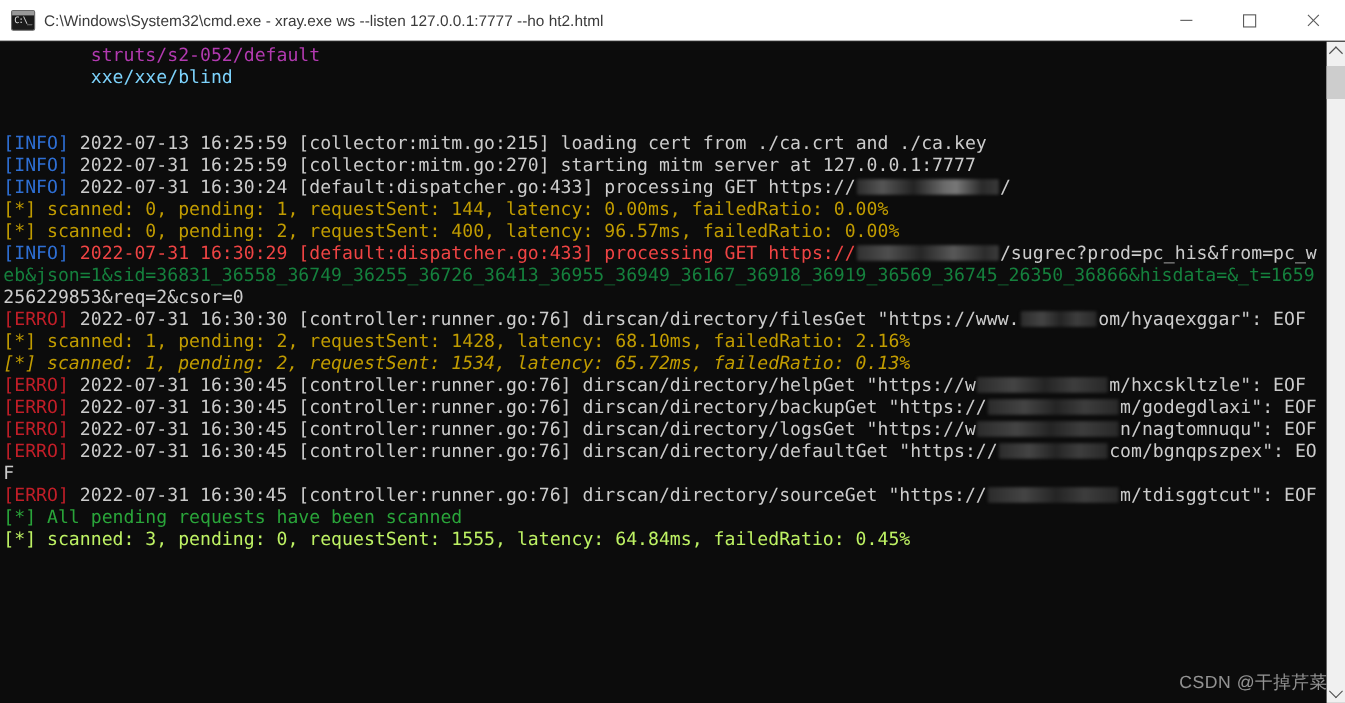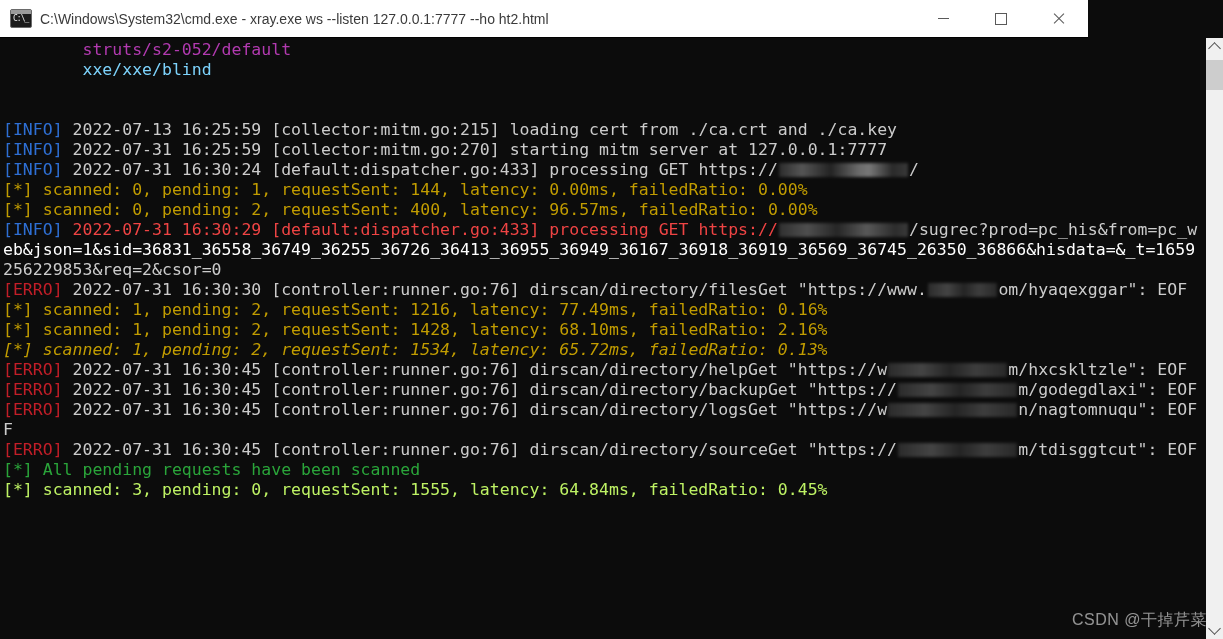--- a/index.html
+++ b/index.html
@@ -2,21 +2,21 @@
 <html><head>
 <meta charset="utf-8">
 <style>
   html,body{margin:0;padding:0;}
   body{
     width:1223px;height:639px;overflow:hidden;position:relative;
     background:#0c0c0c;font-family:"Liberation Sans",sans-serif;
   }
   
   .titlebar{
-    position:absolute;top:0;left:0;width:1088px;height:38px;
+    position:absolute;top:0;left:0;width:1223px;height:38px;
     background:#ffffff;display:flex;align-items:center;
     border-bottom:1px solid #000;box-sizing:border-box;
   }
   .cmdicon{
     width:20px;height:17px;margin-left:10px;margin-right:8px;
     background:#1b1b1b;border:1px solid #6a6a6a;border-radius:2px;
     position:relative;flex:0 0 auto;
   }
   .cmdicon::before{
     content:"";position:absolute;top:0;left:0;right:0;height:4px;
@@ -108,29 +108,29 @@
     <div class="line"><span style="color: rgb(178, 58, 176);">        struts/s2-052/default</span></div>
     <div class="line"><span style="color: #7dd3fc;">        xxe/xxe/blind</span></div>
     <div class="line">&nbsp;</div>
     <div class="line">&nbsp;</div>
     <div class="line"><span style="color: rgb(46, 111, 212);">[INFO]</span><span style="color: rgb(204, 204, 204);"> 2022-07-13 16:25:59 [collector:mitm.go:215] loading cert from ./ca.crt and ./ca.key</span></div>
     <div class="line"><span style="color: rgb(46, 111, 212);">[INFO]</span><span style="color: rgb(204, 204, 204);"> 2022-07-31 16:25:59 [collector:mitm.go:270] starting mitm server at 127.0.0.1:7777</span></div>
     <div class="line"><span style="color: rgb(46, 111, 212);">[INFO]</span><span style="color: rgb(204, 204, 204);"> 2022-07-31 16:30:24 [default:dispatcher.go:433] processing GET https://</span><span class="redact light" style="width: 13ch;"></span><span style="color: rgb(204, 204, 204);">/</span></div>
     <div class="line"><span style="color: rgb(193, 156, 0);">[*] scanned: 0, pending: 1, requestSent: 144, latency: 0.00ms, failedRatio: 0.00%</span></div>
     <div class="line"><span style="color: rgb(193, 156, 0);">[*] scanned: 0, pending: 2, requestSent: 400, latency: 96.57ms, failedRatio: 0.00%</span></div>
     <div class="line"><span style="color: rgb(46, 111, 212);">[INFO]</span><span style="color: #ef4444;"> 2022-07-31 16:30:29 [default:dispatcher.go:433] processing GET https://</span><span class="redact mid" style="width: 13ch;"></span><span style="color: rgb(204, 204, 204);">/sugrec?prod=pc_his&amp;from=pc_w</span></div>
-    <div class="line"><span style="color: #ffffff;">eb&amp;json=1&amp;sid=36831_36558_36749_36255_36726_36413_36955_36949_36167_36918_36919_36569_36745_26350_36866&amp;hisdata=&amp;_t=1659</span></div>
+    <div class="line"><span style="color: #15803d;">eb&amp;json=1&amp;sid=36831_36558_36749_36255_36726_36413_36955_36949_36167_36918_36919_36569_36745_26350_36866&amp;hisdata=&amp;_t=1659</span></div>
     <div class="line"><span style="color: rgb(204, 204, 204);">256229853&amp;req=2&amp;csor=0</span></div>
     <div class="line"><span style="color: rgb(194, 30, 40);">[ERRO]</span><span style="color: rgb(204, 204, 204);"> 2022-07-31 16:30:30 [controller:runner.go:76] dirscan/directory/filesGet "https://www.</span><span class="redact dark" style="width: 7ch;"></span><span style="color: rgb(204, 204, 204);">om/hyaqexggar": EOF</span></div>
-    <div class="line"><span style="color: rgb(193, 156, 0);">[*] scanned: 1, pending: 2, requestSent: 1216, latency: 77.49ms, failedRatio: 0.16%</span></div>
     <div class="line"><span style="color: rgb(193, 156, 0);">[*] scanned: 1, pending: 2, requestSent: 1428, latency: 68.10ms, failedRatio: 2.16%</span></div>
     <div class="line"><span style="color: rgb(193, 156, 0); font-style: italic;">[*] scanned: 1, pending: 2, requestSent: 1534, latency: 65.72ms, failedRatio: 0.13%</span></div>
     <div class="line"><span style="color: rgb(194, 30, 40);">[ERRO]</span><span style="color: rgb(204, 204, 204);"> 2022-07-31 16:30:45 [controller:runner.go:76] dirscan/directory/helpGet "https://w</span><span class="redact dark" style="width: 12ch;"></span><span style="color: rgb(204, 204, 204);">m/hxcskltzle": EOF</span></div>
     <div class="line"><span style="color: rgb(194, 30, 40);">[ERRO]</span><span style="color: rgb(204, 204, 204);"> 2022-07-31 16:30:45 [controller:runner.go:76] dirscan/directory/backupGet "https://</span><span class="redact dark" style="width: 12ch;"></span><span style="color: rgb(204, 204, 204);">m/godegdlaxi": EOF</span></div>
     <div class="line"><span style="color: rgb(194, 30, 40);">[ERRO]</span><span style="color: rgb(204, 204, 204);"> 2022-07-31 16:30:45 [controller:runner.go:76] dirscan/directory/logsGet "https://w</span><span class="redact dark" style="width: 13ch;"></span><span style="color: rgb(204, 204, 204);">n/nagtomnuqu": EOF</span></div>
+    <div class="line"><span style="color: rgb(194, 30, 40);">[ERRO]</span><span style="color: rgb(204, 204, 204);"> 2022-07-31 16:30:45 [controller:runner.go:76] dirscan/directory/defaultGet "https://</span><span class="redact dark" style="width: 10ch;"></span><span style="color: rgb(204, 204, 204);">com/bgnqpszpex": EO</span></div>
     <div class="line"><span style="color: rgb(204, 204, 204);">F</span></div>
     <div class="line"><span style="color: rgb(194, 30, 40);">[ERRO]</span><span style="color: rgb(204, 204, 204);"> 2022-07-31 16:30:45 [controller:runner.go:76] dirscan/directory/sourceGet "https://</span><span class="redact dark" style="width: 12ch;"></span><span style="color: rgb(204, 204, 204);">m/tdisggtcut": EOF</span></div>
     <div class="line"><span style="color: rgb(42, 165, 58);">[*] All pending requests have been scanned</span></div>
     <div class="line"><span style="color: #bef264;">[*] scanned: 3, pending: 0, requestSent: 1555, latency: 64.84ms, failedRatio: 0.45%</span></div>
   </div>
 
 <div class="scrollbar">
   <div class="scroll-arrow up">
     <div class="chev"></div>
   </div>

